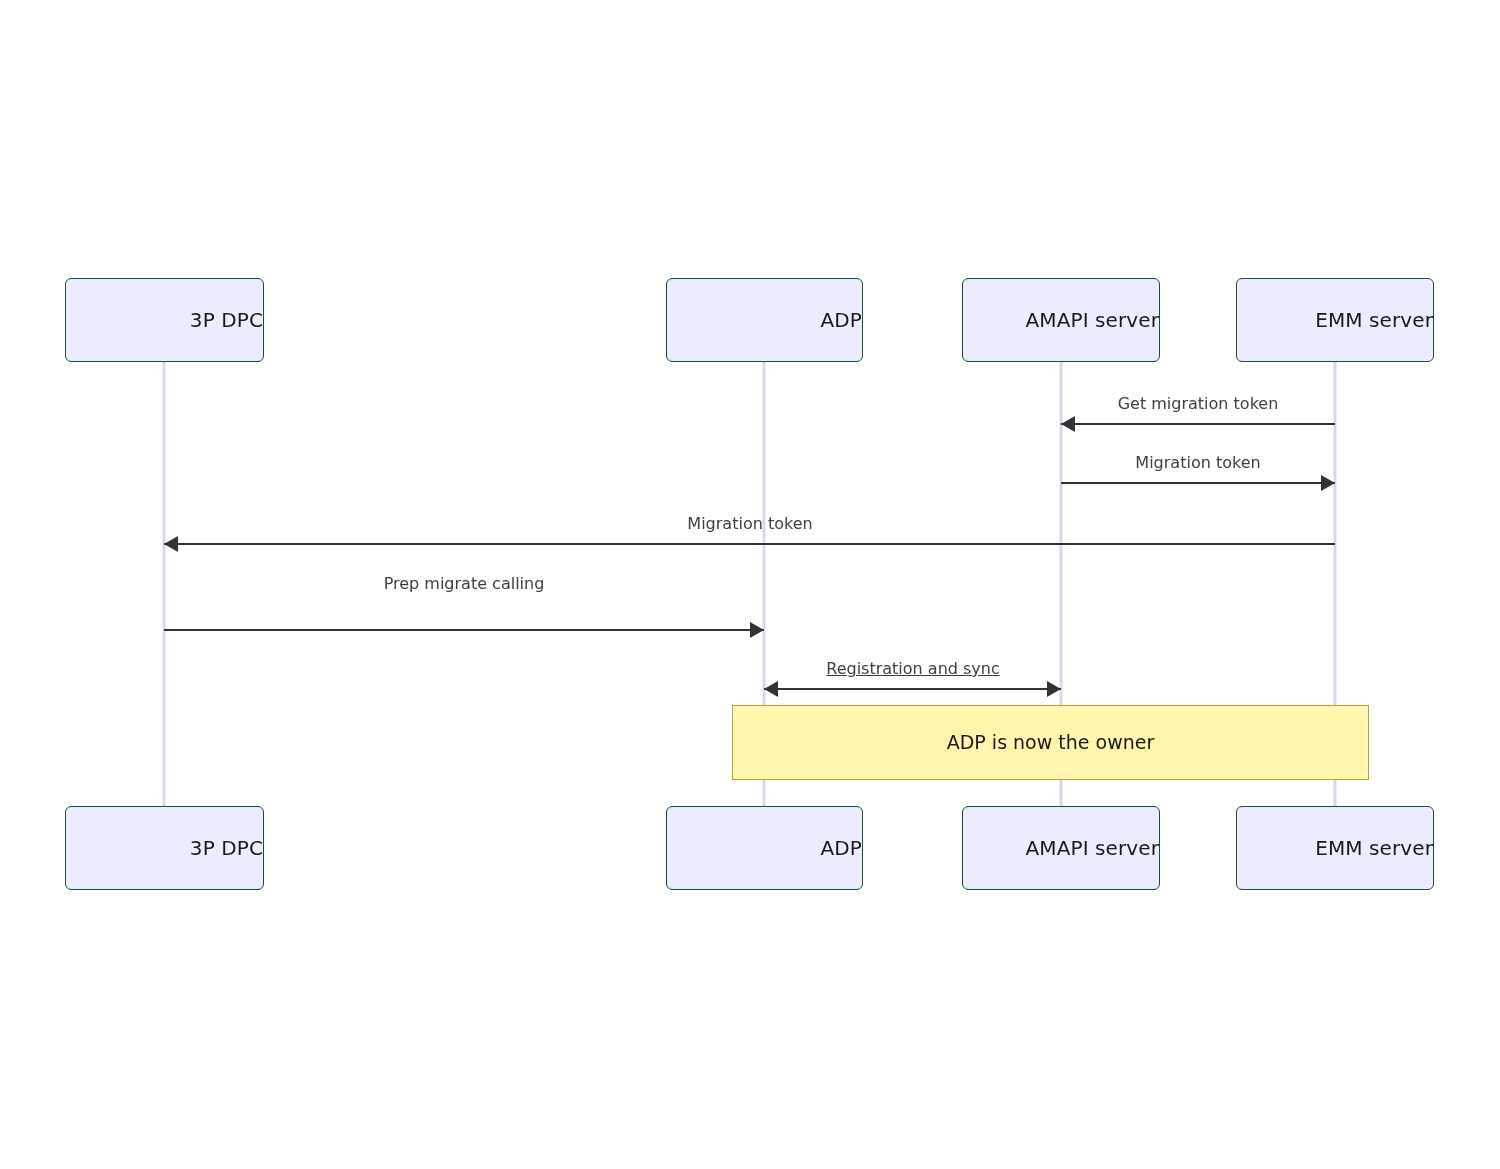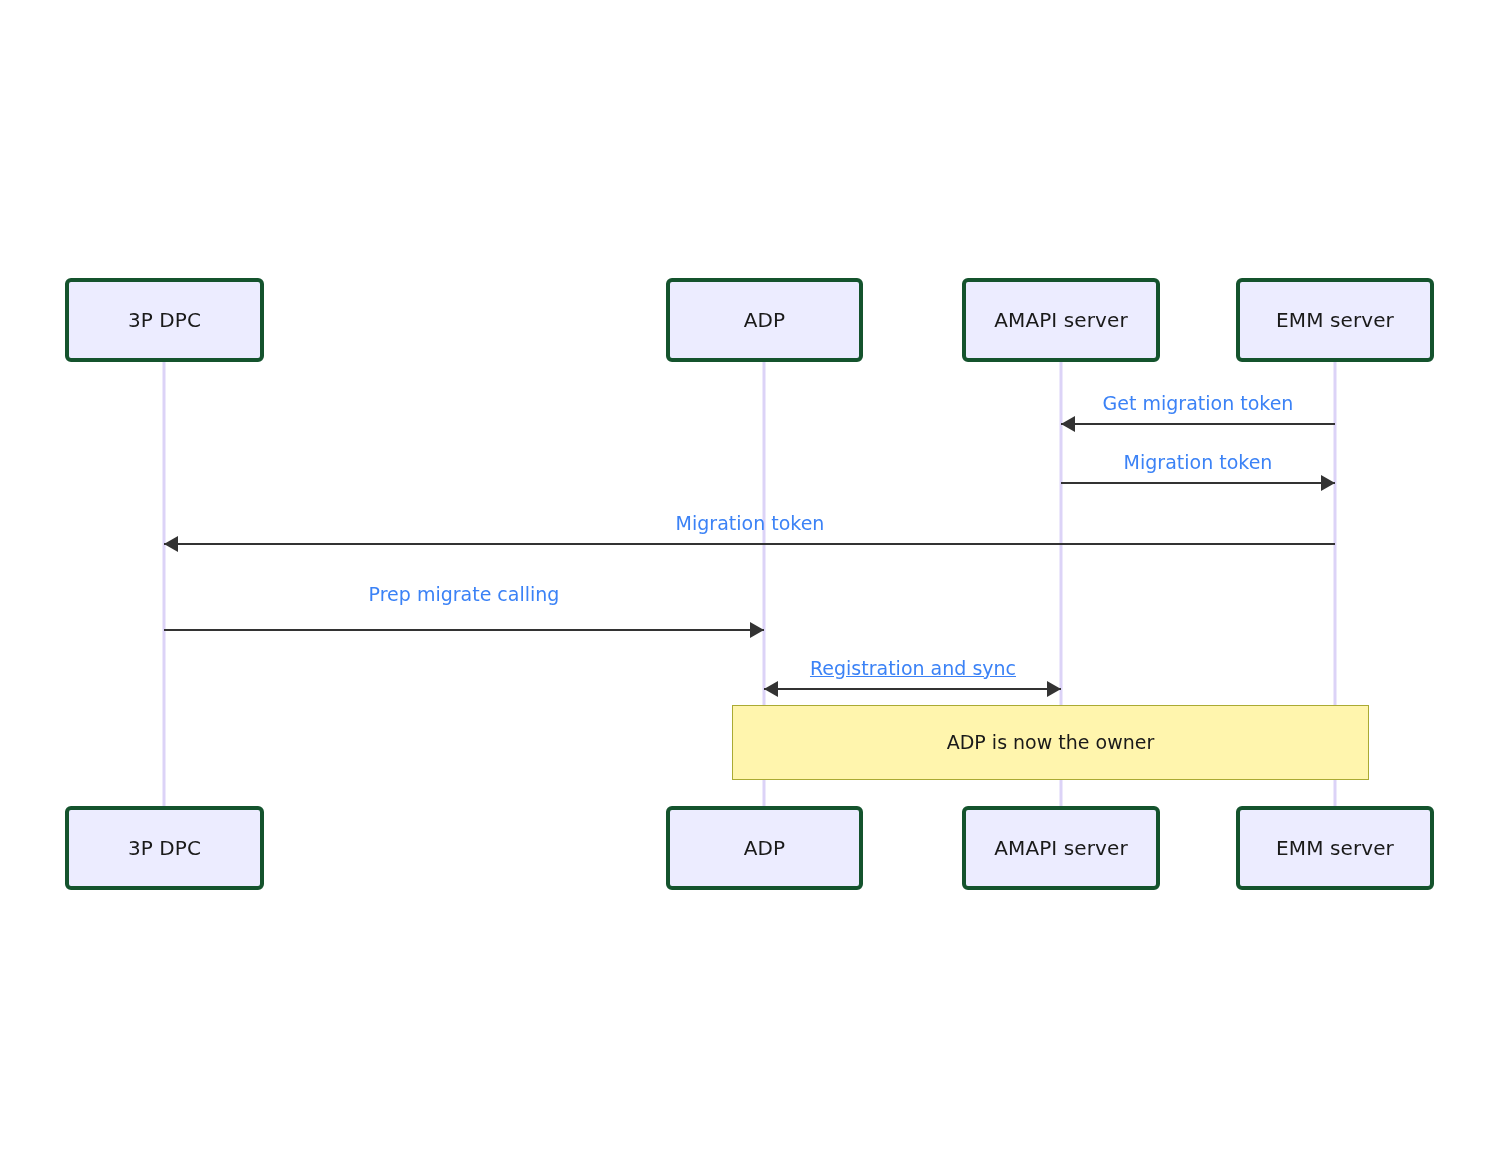--- a/index.html
+++ b/index.html
@@ -16,41 +16,41 @@
     position: relative;
     width: 1500px;
     height: 1169px;
     background: #ffffff;
     overflow: hidden;
   }
   .participant-box {
     position: absolute;
     box-sizing: border-box;
     background: #ECECFF;
-    border: 4px solid #14532d;
+    border: 1px solid #14532d;
     border-radius: 6px;
     display: flex;
     align-items: center;
-    justify-content: center;
+    justify-content: flex-end;
     color: #1a1a1a;
     font-size: 20px;
     letter-spacing: 0.1px;
   }
   .lifeline {
     position: absolute;
     width: 3px;
     background: #dcd3f7;
     transform: translateX(-1.5px);
   }
   .msg-label {
     position: absolute;
     transform: translateX(-50%);
     text-align: center;
-    color: #3b82f6;
-    font-size: 19px;
+    color: #404040;
+    font-size: 16px;
     white-space: nowrap;
     line-height: 27px;
   }
   .msg-line {
     position: absolute;
     height: 2px;
     background: #333333;
   }
   .arrow-head {
     position: absolute;
@@ -122,21 +122,21 @@
       <div>
         <div class="msg-line" style="left: 164px; top: 543px; width: 1171px;"></div>
         <div class="arrow-head left" style="top: 536px; left: 164px;"></div>
         <div class="msg-label" style="left: 750px; top: 510px;">
           <div>Migration token</div>
         </div>
       </div>
       <div>
         <div class="msg-line" style="left: 164px; top: 629px; width: 600px;"></div>
         <div class="arrow-head right" style="top: 622px; left: 750px;"></div>
-        <div class="msg-label" style="left: 464px; top: 570px; margin-top: 11px;">
+        <div class="msg-label" style="left: 464px; top: 570px;">
           <div>Prep migrate calling</div>
         </div>
       </div>
       <div>
         <div class="msg-line" style="left: 764px; top: 688px; width: 297px;"></div>
         <div class="arrow-head left" style="top: 681px; left: 764px;"></div>
         <div class="arrow-head right" style="top: 681px; left: 1047px;"></div>
         <div class="msg-label" style="left: 913px; top: 655px; text-decoration: underline;">
           <div>Registration and sync</div>
         </div>

